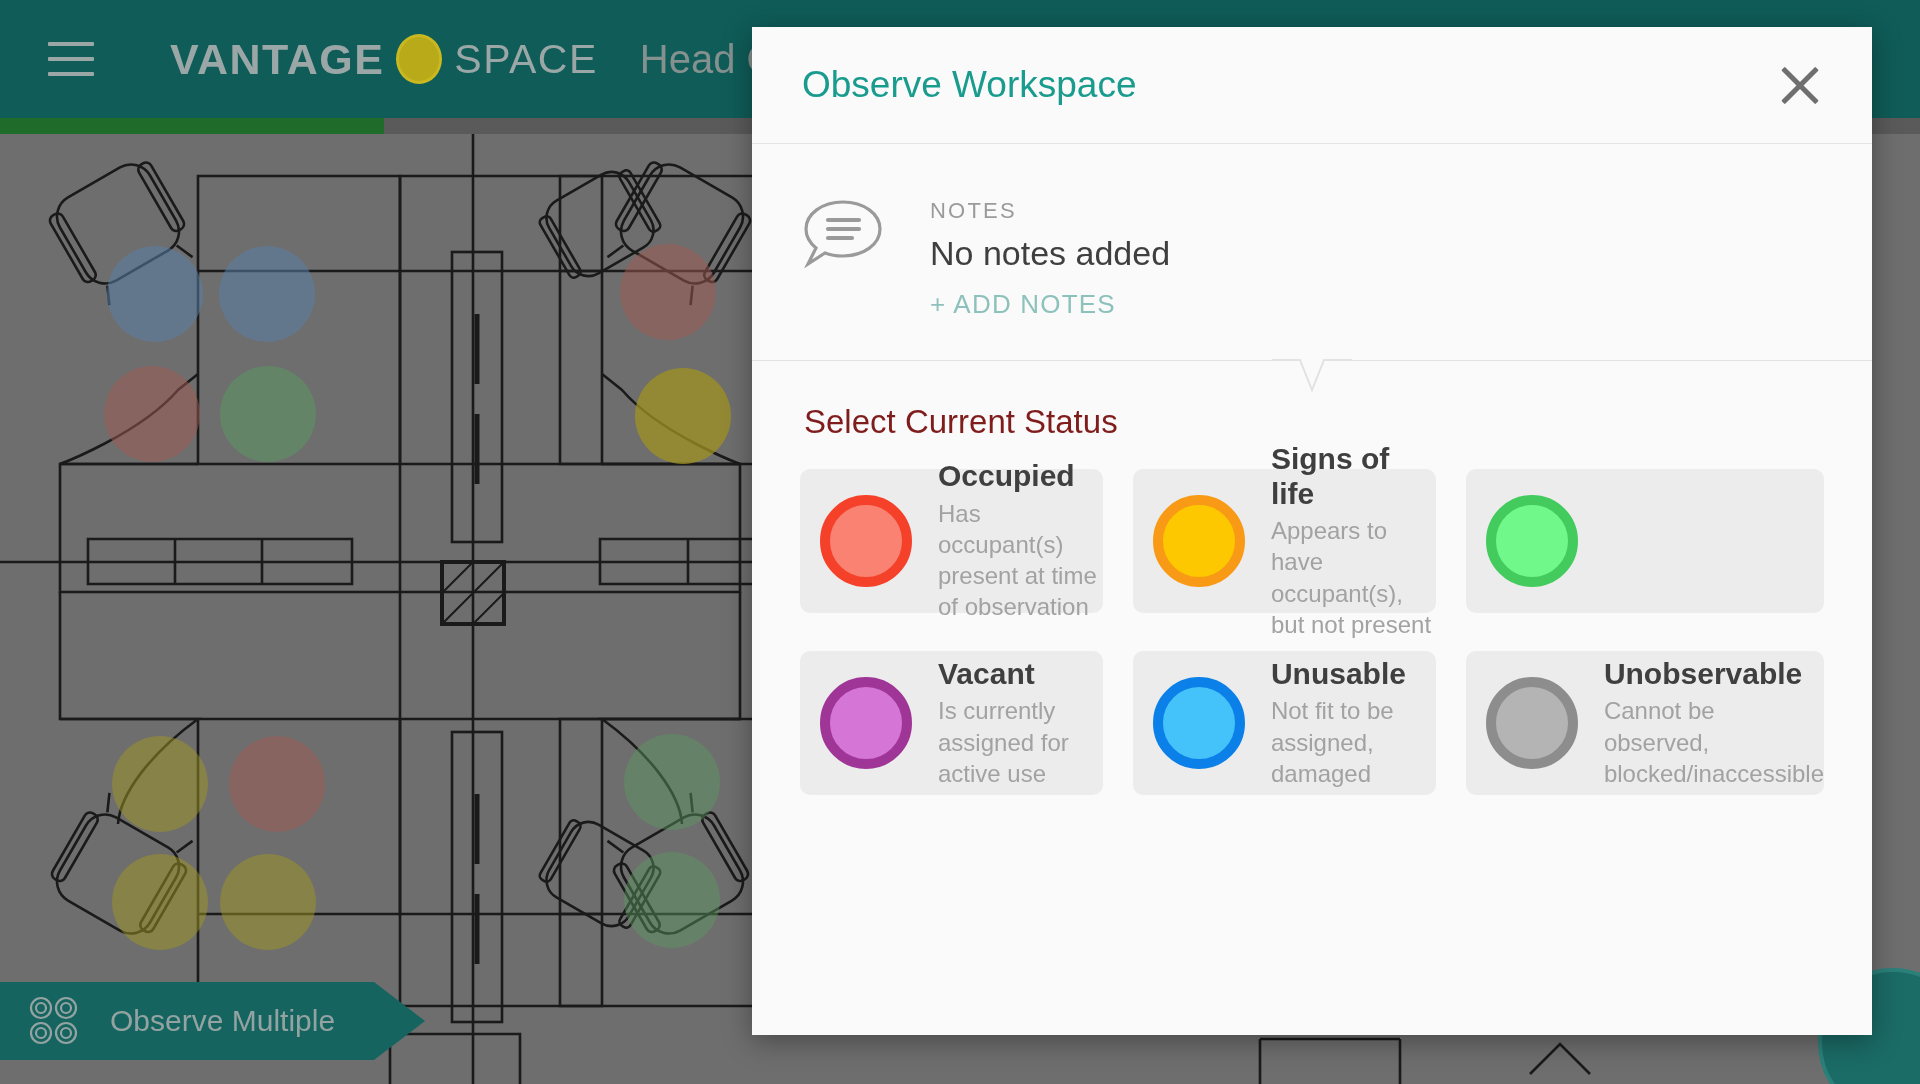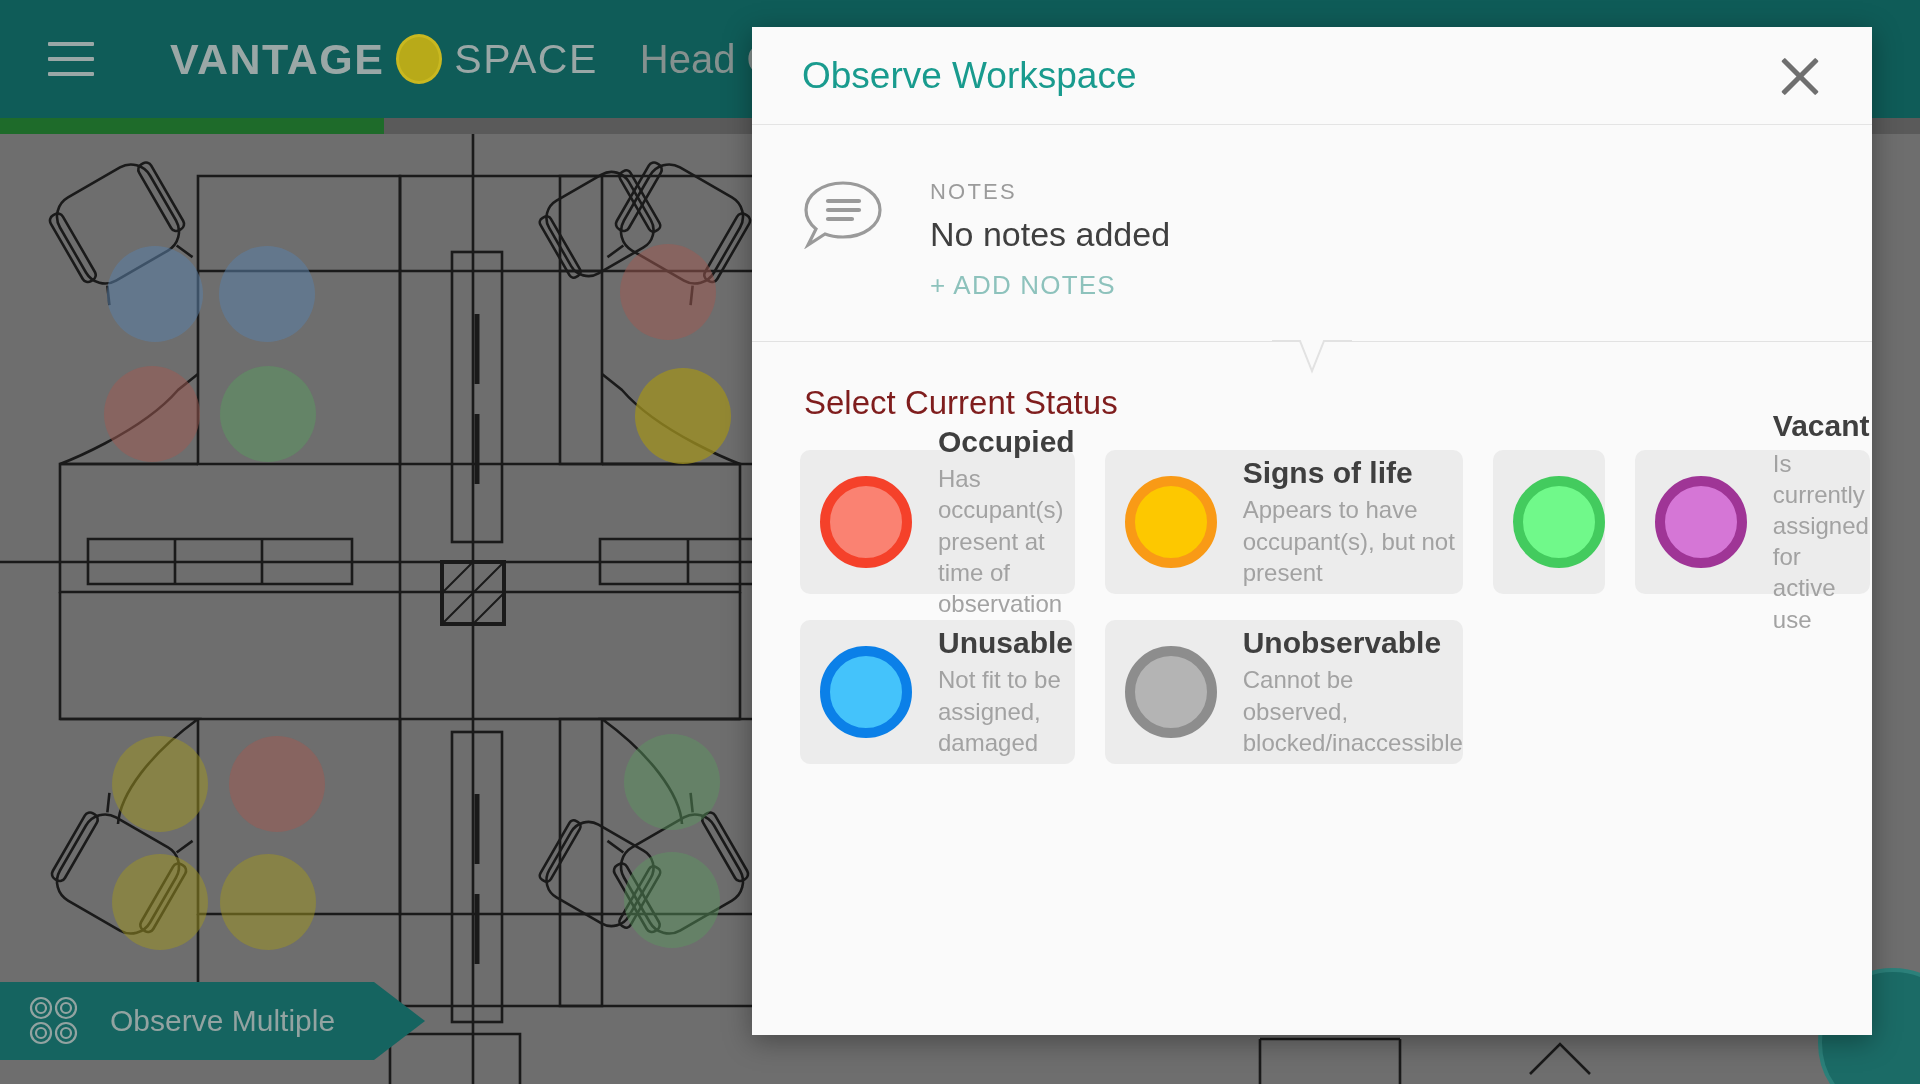--- a/index.html
+++ b/index.html
@@ -150,21 +150,21 @@
     height: 1008px;
     background: #fafafa;
     box-shadow: 0 6px 26px rgba(0,0,0,0.35);
     z-index: 20;
     display: flex;
     flex-direction: column;
     overflow: hidden;
   }
 
   .modal-header {
-    height: 98px;
+    height: 117px;
     flex: 0 0 auto;
     border-bottom: 1px solid #e4e4e4;
     display: flex;
     align-items: center;
     justify-content: space-between;
     padding: 0 44px 0 50px;
   }
   .modal-title {
     font-size: 37px;
     color: #199b8e;
@@ -238,22 +238,22 @@
     padding: 42px 48px 0 48px;
   }
   .status-title {
     font-size: 33px;
     color: #7f1d1d;
     margin-bottom: 28px;
     margin-left: 4px;
   }
   .status-grid {
     display: grid;
-    grid-template-columns: 1fr 1fr 1fr 1fr;
-    gap: 26px 30px;
+    grid-template-columns: 1fr 1fr 1fr;
+    gap: 38px 30px;
   }
   .status-card {
     background: #ececec;
     border-radius: 10px;
     height: 144px;
     display: flex;
     align-items: center;
     padding-left: 20px;
     cursor: pointer;
   }

